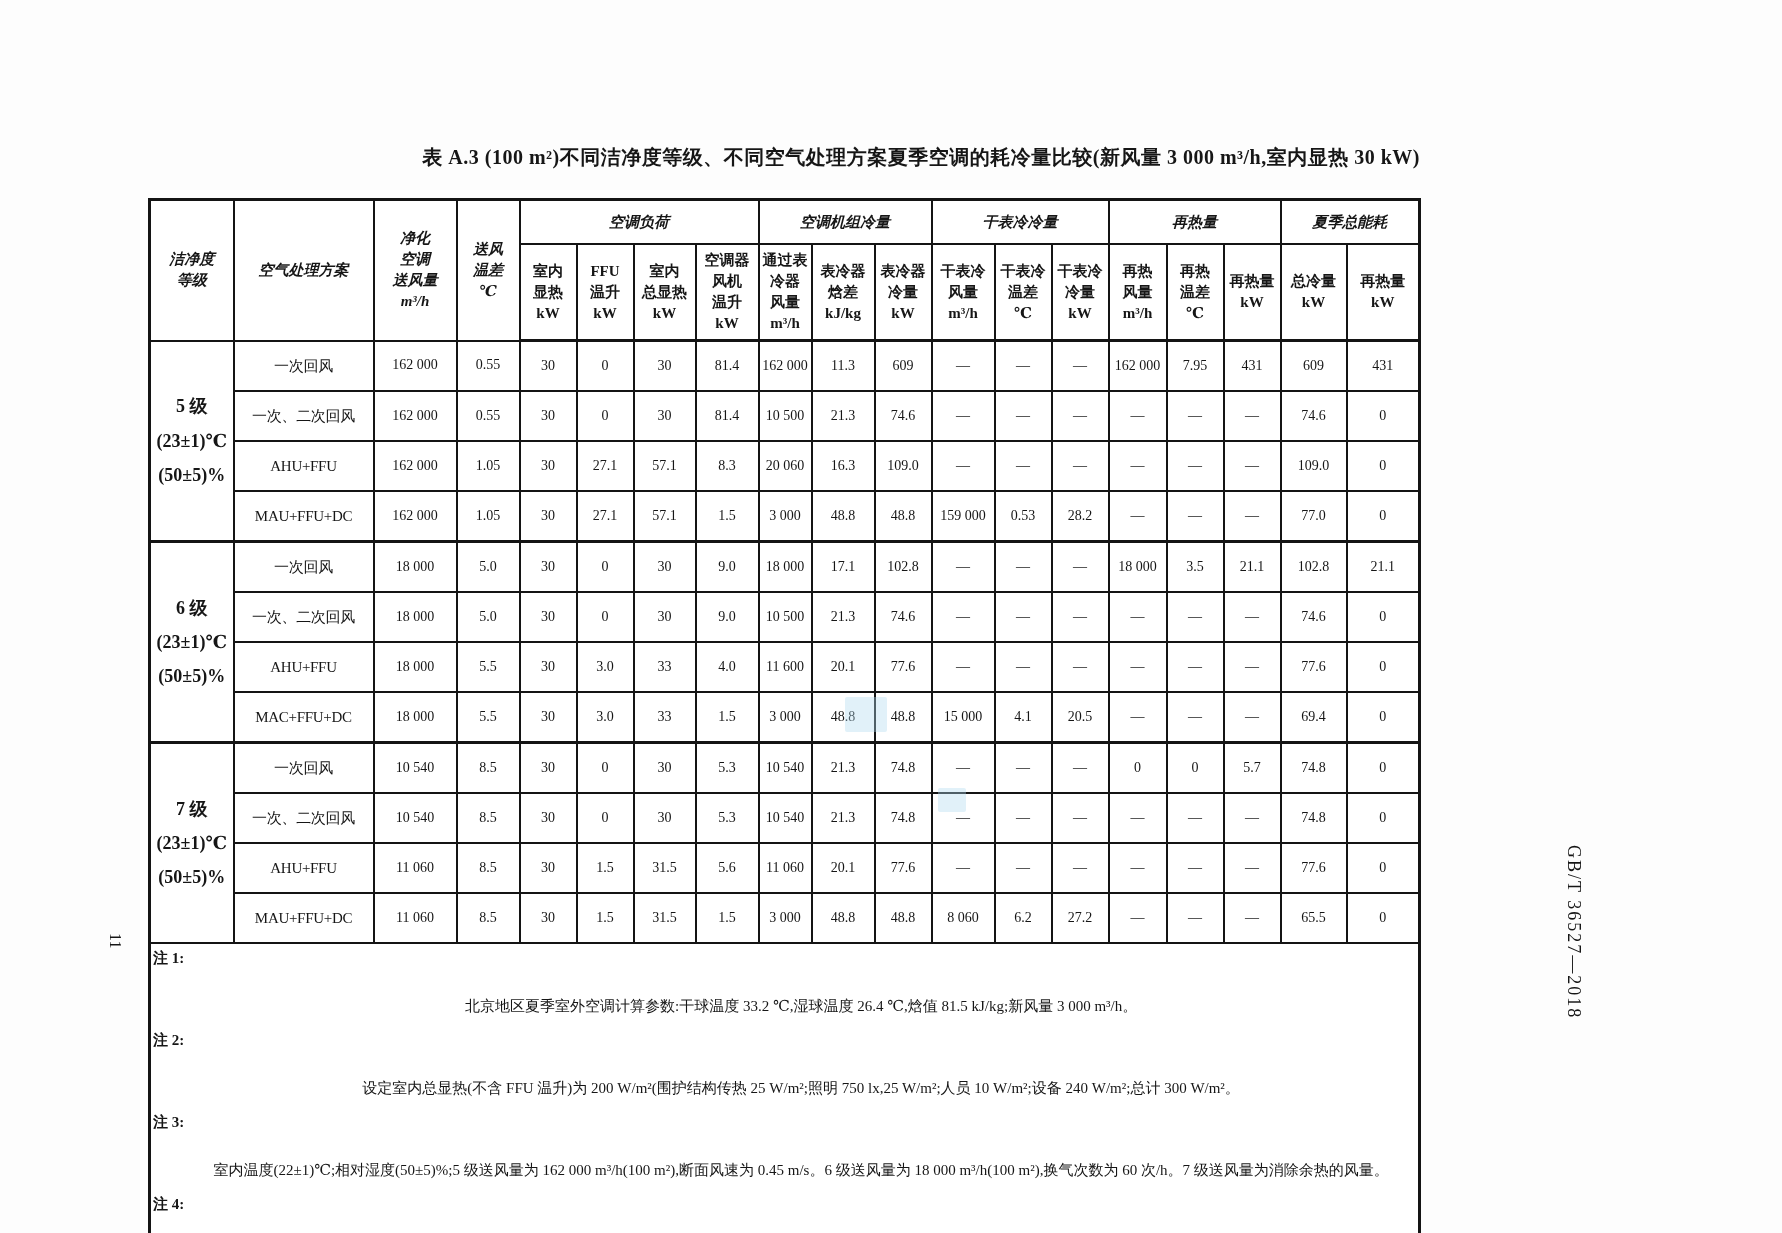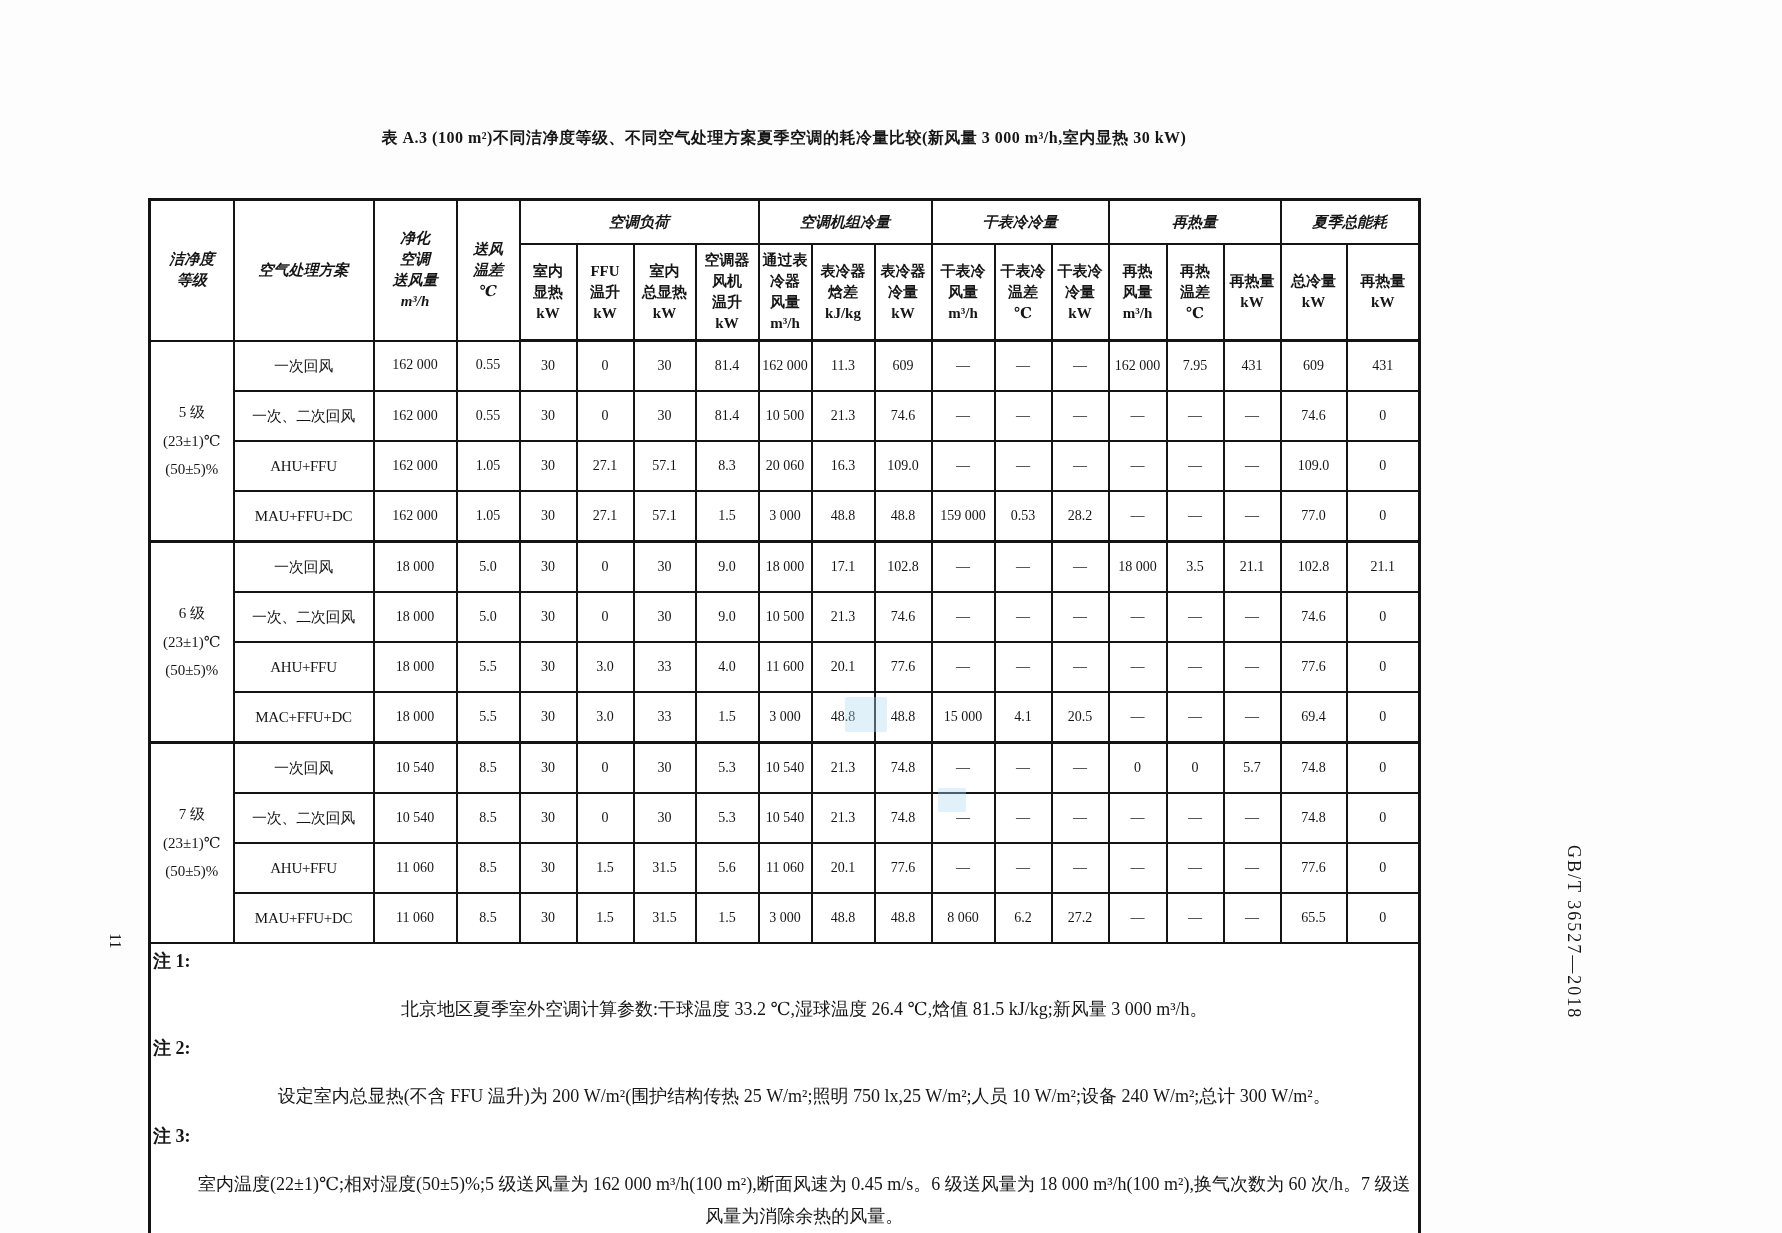--- a/index.html
+++ b/index.html
@@ -6,23 +6,23 @@
   body{
     width:1782px;height:1233px;
     background:#fdfdfd;
     font-family:"Liberation Serif","DejaVu Serif",serif;
     color:#161616;
     position:relative;
     overflow:hidden;
   }
   .doc-title{
     position:absolute;
-    left:148px;top:128px;width:1272px;
-    text-align:center;
-    font-size:16px;font-weight:bold;
+    left:148px;top:144px;width:1272px;
+    text-align:right;
+    font-size:20px;font-weight:bold;
     letter-spacing:0.5px;
     white-space:nowrap;
   }
   .main-table{
     position:absolute;
     left:148px;top:198px;
     width:1272px;
     border-collapse:collapse;
     table-layout:fixed;
     border:3px solid #141414;
@@ -37,36 +37,36 @@
   }
   .main-table th{
     font-size:15px;font-weight:bold;
     white-space:pre-line;
     line-height:1.4;
   }
   tr.group-header-row th{height:40px;font-style:italic;}
   tr.sub-header-row th{height:92px;}
   .main-table td{font-size:14px;line-height:1.2;height:46px;}
   td.group-label{
-    font-size:15px;font-weight:normal;
+    font-size:18px;font-weight:bold;
     white-space:pre-line;line-height:1.9;
   }
   td.scheme{font-size:15px;letter-spacing:-0.3px;font-family:Liberation Serif, serif;}
   tr.group-start td{border-top:3px solid #141414;}
   tr.sub-header-row th{border-bottom:3px solid #141414;}
   tfoot td{
     border-top:3px solid #141414;
     height:186px;
     vertical-align:top;
     text-align:left;
     padding:18px 24px 12px 34px;
   }
   .note{
     display:flex;
-    font-size:18px;
+    font-size:15px;
     line-height:1.8;
     margin-bottom:7px;
   }
   .note-label{font-weight:bold;white-space:nowrap;}
   .note-text{flex:1;margin-left:2px;margin-top:48px;}
   .std-code{
     position:absolute;
     right:198px;top:845px;
     writing-mode:vertical-rl;
     font-size:18px;

